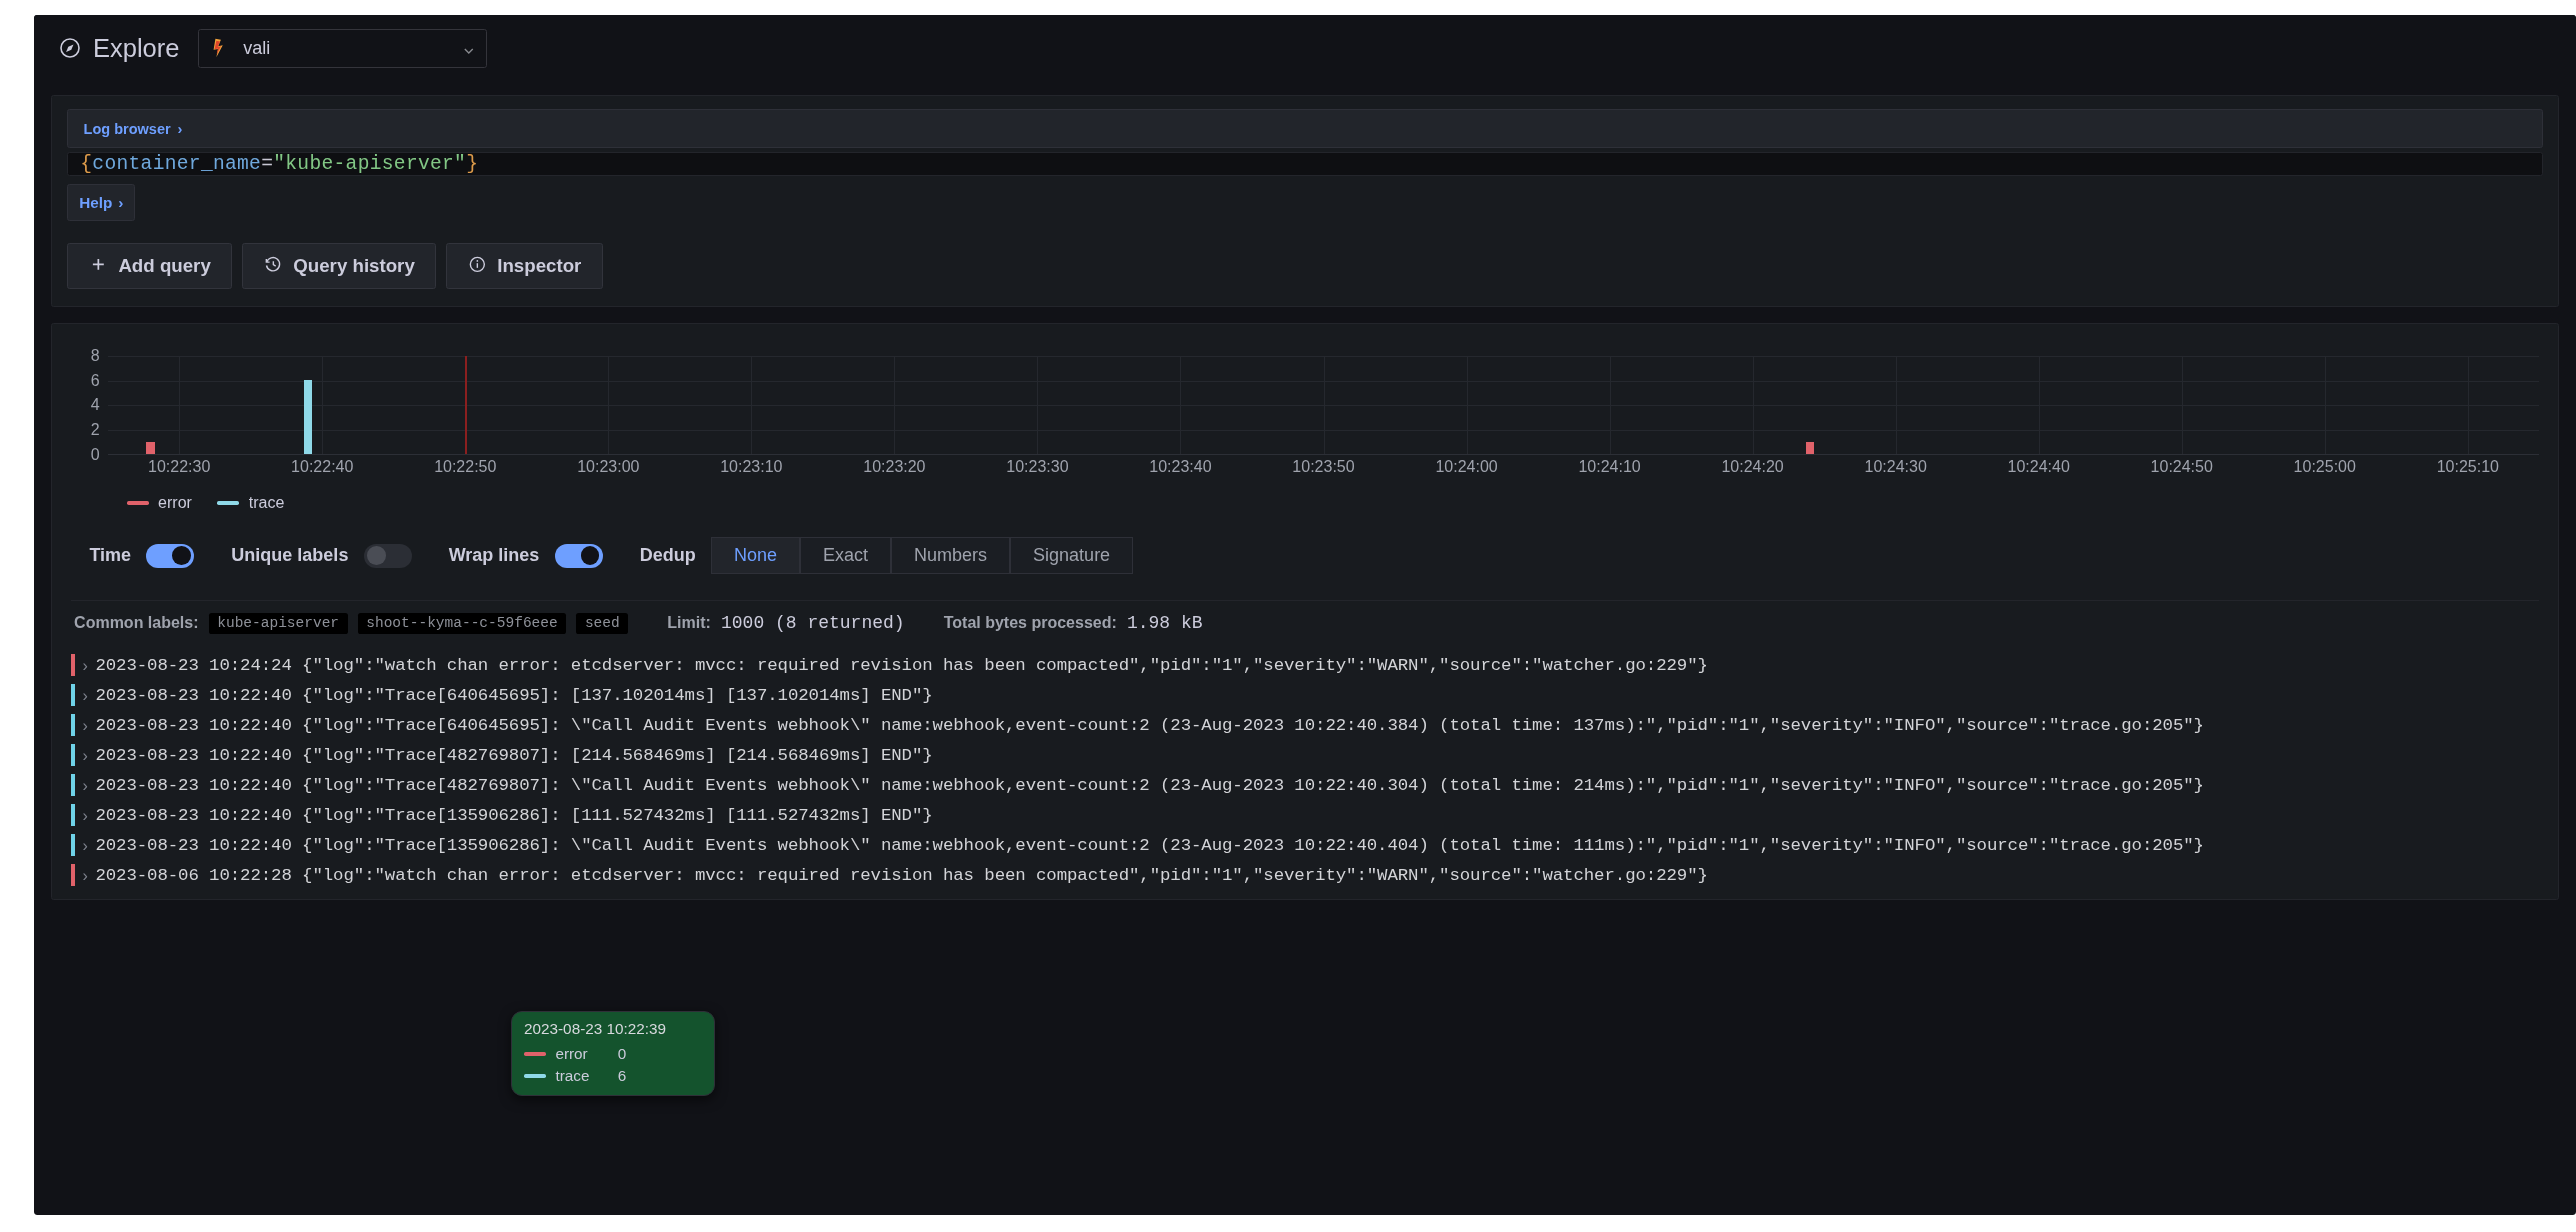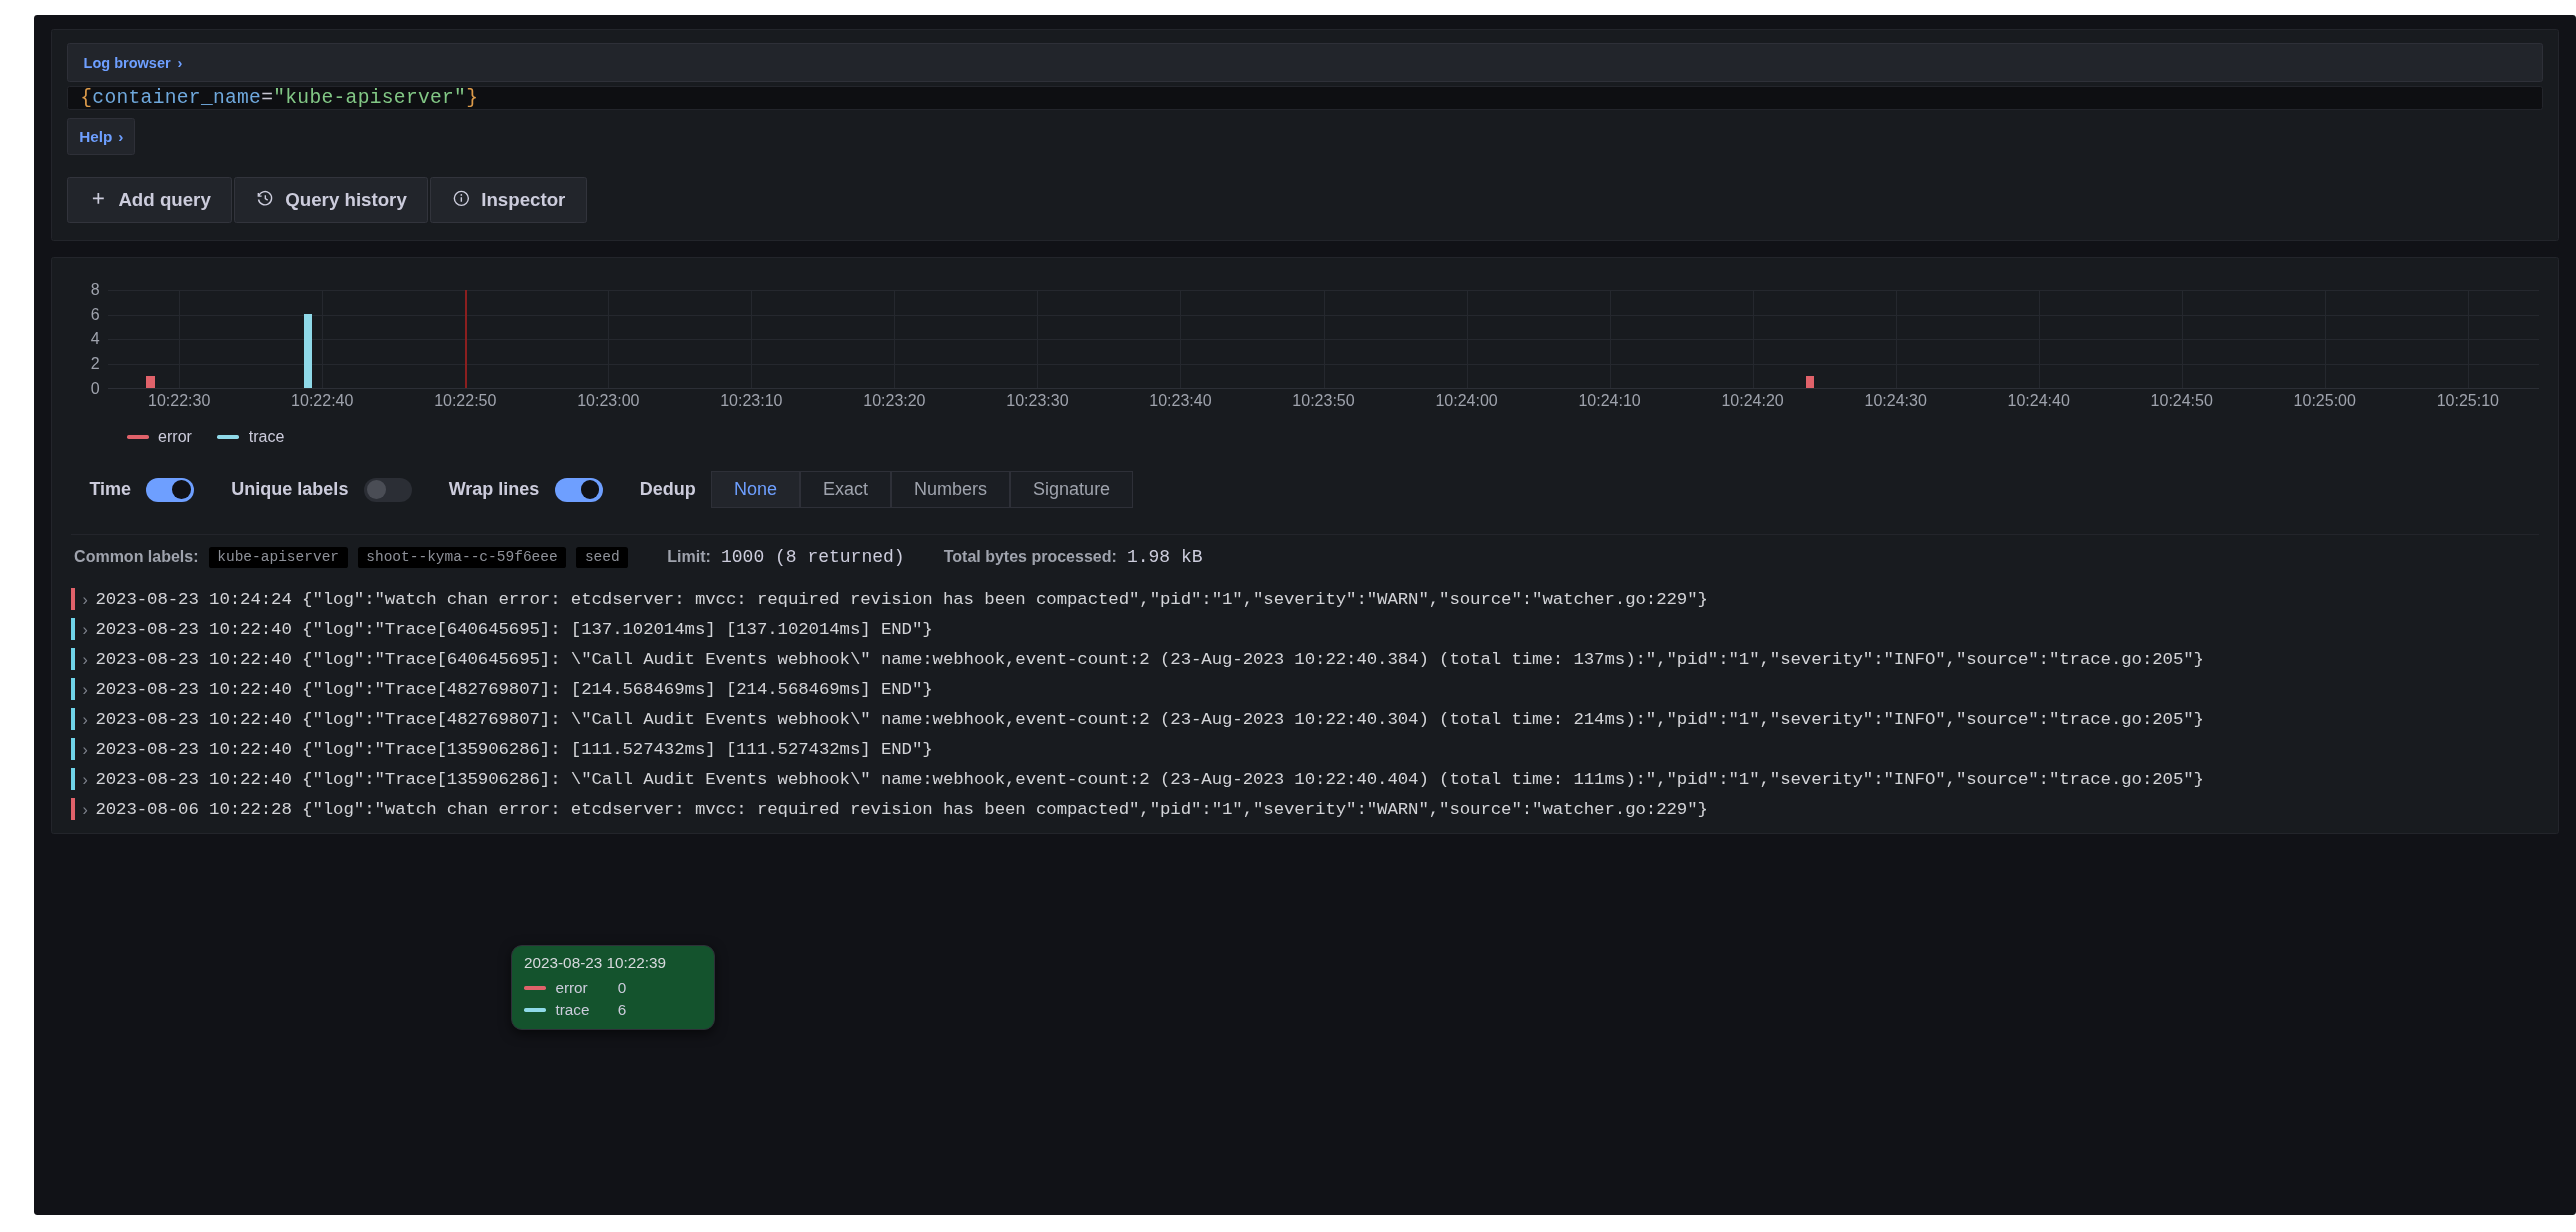--- a/index.html
+++ b/index.html
@@ -118,21 +118,21 @@
   .help-btn {
     margin-top: 8.5px;
     background: #22252b;
     border: 0.9px solid #2e3038;
     border-radius: 2.6px;
     color: #6e9fff; font-size: 15.3px; font-weight: 600;
     height: 37px; width: 68px;
     display: flex; align-items: center; justify-content: center; gap: 6px;
   }
 
-  .btn-row { display: flex; gap: 2px; margin-top: 22px; }
+  .btn-row { display: flex; gap: 10px; margin-top: 22px; }
   .btn {
     background: #22252b;
     border: 0.9px solid #32343c;
     border-radius: 2.6px;
     height: 46px; padding: 0 20.4px;
     display: flex; align-items: center; gap: 11px;
     color: #ccccdc; font-size: 18.7px; font-weight: 600;
     white-space: nowrap;
   }
   .btn svg { width: 18.7px; height: 18.7px; }
@@ -263,20 +263,46 @@
     white-space: nowrap;
     letter-spacing: -0.1px;
   }
   .log-ts { color: #d3d4d8; }
 </style>
 </head>
 <body>
 
 <div class="app">
 
+  <div class="topbar">
+    <div class="explore-title">
+      <span class="compass">
+        <svg viewBox="0 0 24 24" width="24" height="24" fill="none" stroke="#ccccdc" stroke-width="1.6">
+          <circle cx="12" cy="12" r="9"></circle>
+          <path d="M15.5 8.5l-2.2 5.2-5.2 2.2 2.2-5.2z" fill="#ccccdc" stroke="none"></path>
+        </svg>
+      </span>
+      <span>Explore</span>
+    </div>
+
+    <div class="ds-picker">
+      <span class="ds-logo">
+        <svg viewBox="0 0 24 24" width="22" height="22">
+          <path d="M7 2 L13 3 L10 10 L15 9 L8 22 L10 13 L5 14 Z" fill="#f2a23c"></path>
+          <path d="M8 4 L12 5 L9.5 11 L13 10.2 L8.4 19 L9.7 12.5 L6 13.4 Z" fill="#e0452b"></path>
+        </svg>
+      </span>
+      <span class="ds-name">vali</span>
+      <span class="chev">
+        <svg viewBox="0 0 24 24" width="13.6" height="13.6" fill="none" stroke="#b0b2b8" stroke-width="2.4">
+          <path d="M5 9l7 7 7-7"></path>
+        </svg>
+      </span>
+    </div>
+  </div>
 
   <div class="pane">
     <div class="query-editor">
 
       <div class="qrow">
         <div class="logbrowser-btn">
           <span>Log browser</span>
           <span>›</span>
         </div>
         <div class="qfield">

